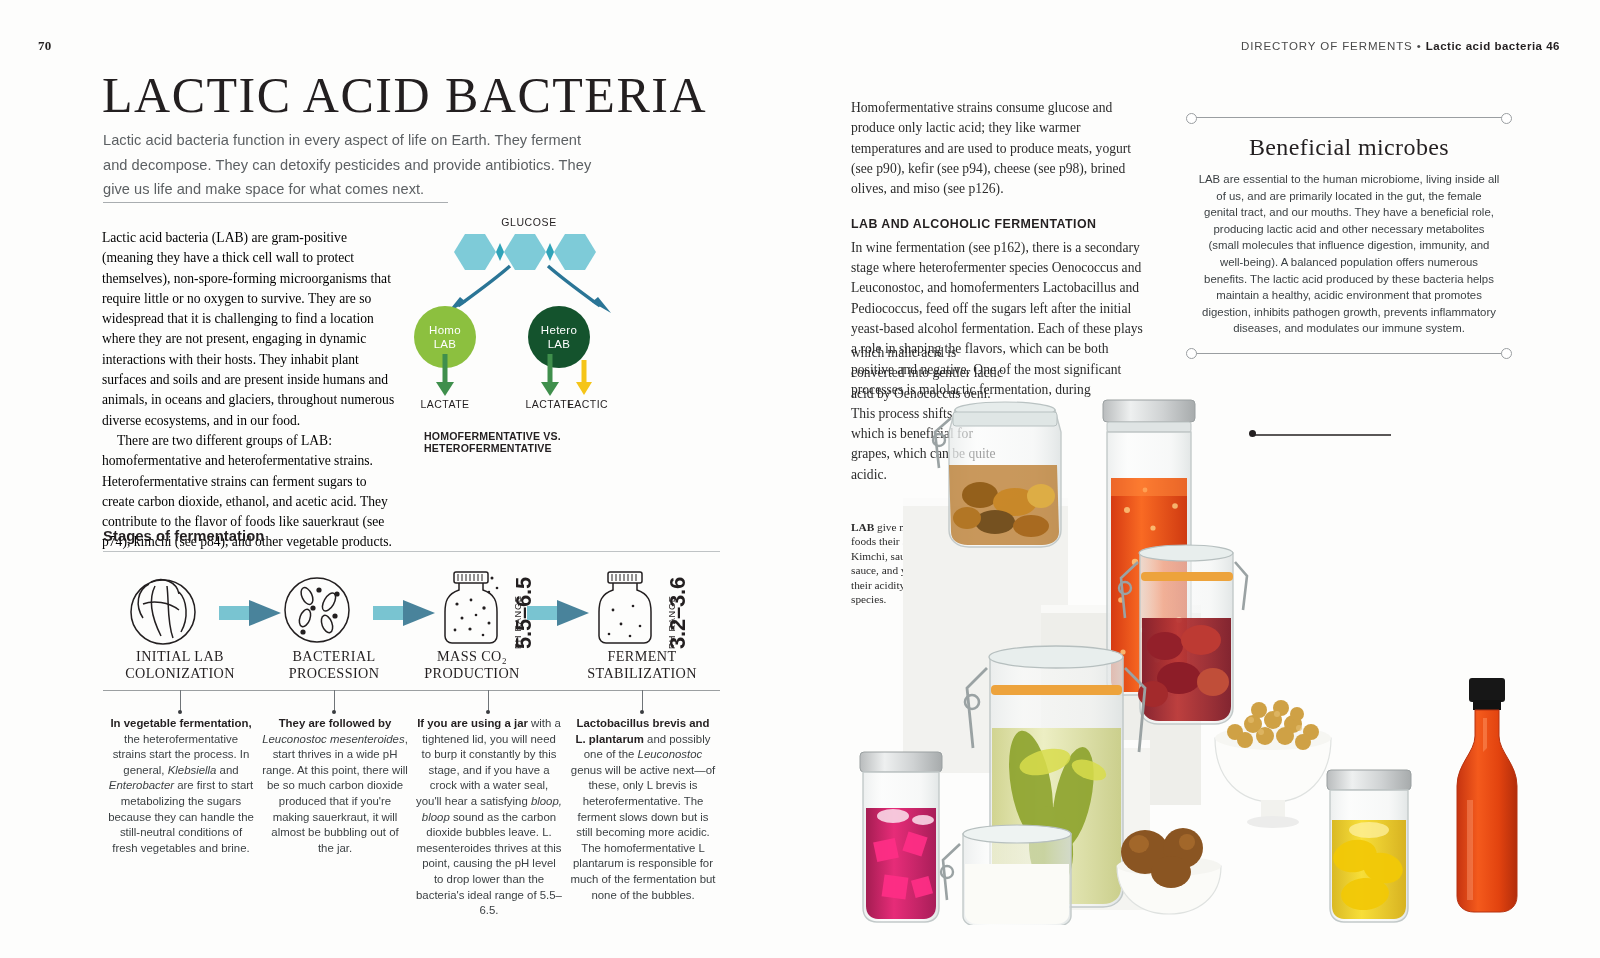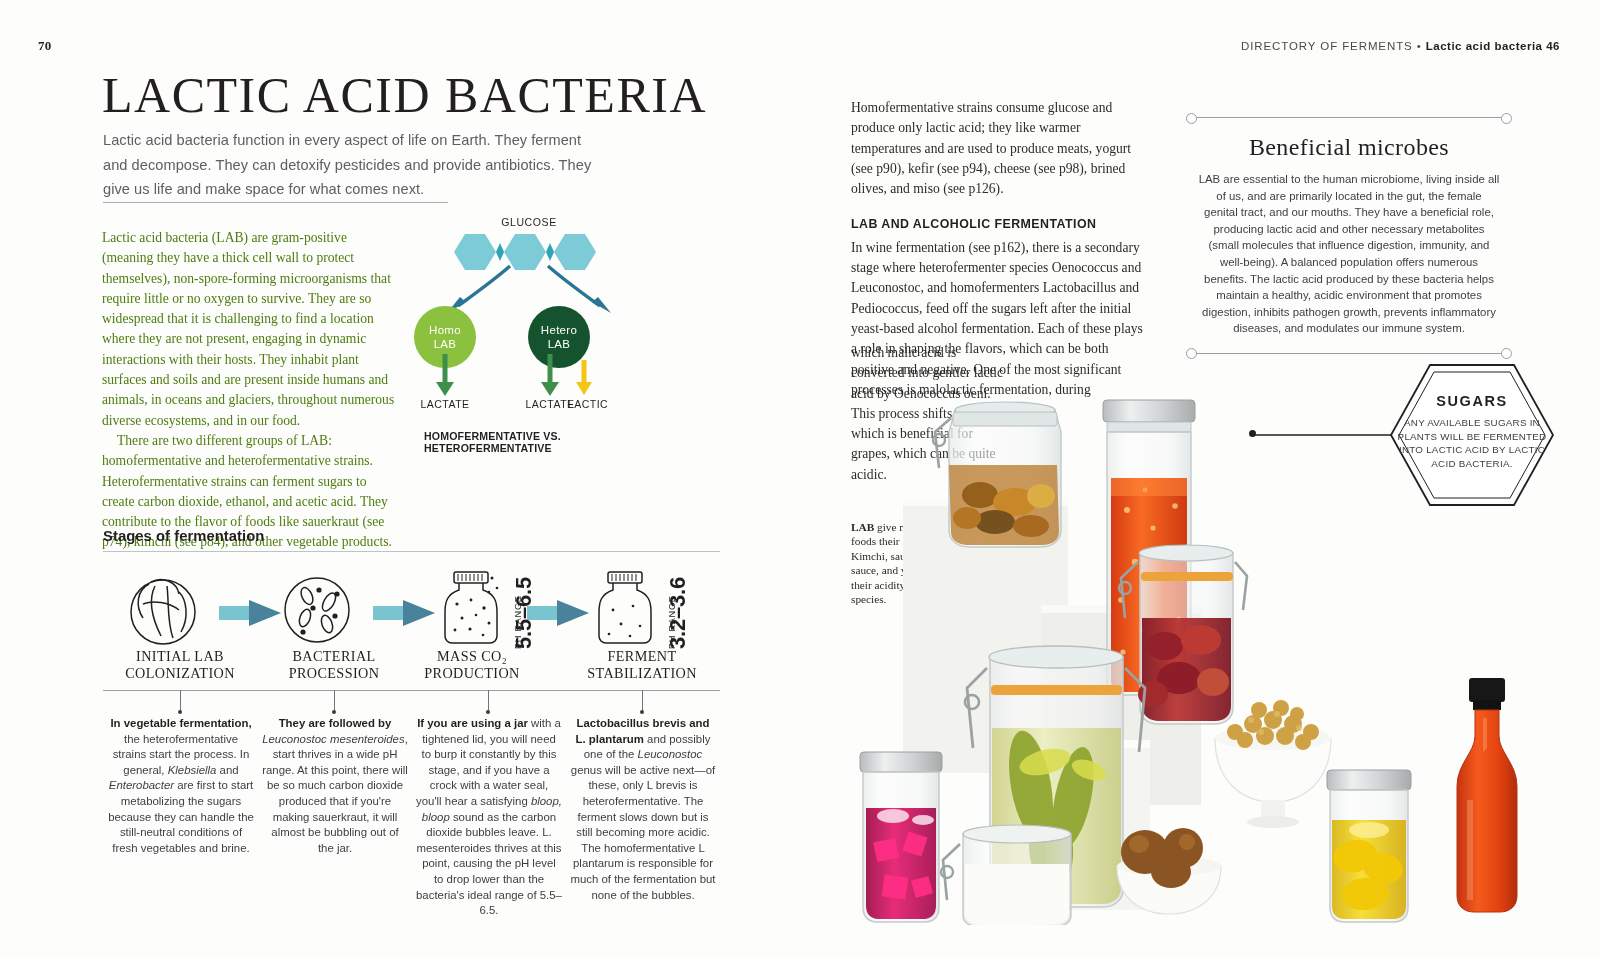--- a/index.html
+++ b/index.html
@@ -17,21 +17,21 @@
 
   
   .title{position:absolute;left:102px;top:70px;font-family:"Liberation Serif",serif;
          font-size:50px;line-height:1;letter-spacing:1.5px;color:#231f20;font-weight:400;}
   .standfirst{position:absolute;left:103px;top:128px;width:500px;font-size:14.6px;
               line-height:24.5px;color:#5c6063;letter-spacing:.05px;}
   .rule-under-standfirst{position:absolute;left:103px;top:202px;width:345px;height:1px;background:#a9adb0;}
 
   .col-left{position:absolute;left:102px;top:228px;width:298px;
             font-family:"Liberation Serif",serif;font-size:13.6px;line-height:20.3px;
-            color:#4d7c0f;text-align:left;}
+            color:#000000;text-align:left;}
   .col-left p{margin:0;}
   .col-left p.indent{text-indent:15px;}
 
   
   .diagram{position:absolute;left:398px;top:216px;width:262px;height:290px;}
   .dg-label{position:absolute;font-size:10.5px;letter-spacing:.6px;color:#231f20;
             text-align:center;font-weight:400;}
   .glucose-label{left:0;top:0;width:262px;}
   .hexrow{position:absolute;left:56px;top:16px;width:150px;height:40px;}
   .circ{position:absolute;border-radius:50%;display:flex;flex-direction:column;
@@ -565,24 +565,14 @@
     <div class="bm-rule">
       <span class="bm-dot" style="left:-4px"></span>
       <span class="bm-dot" style="right:-4px"></span>
     </div>
   </div>
 
   <svg class="leader" viewBox="0 0 138 2" preserveAspectRatio="none">
     <line x1="0" y1="1" x2="138" y2="1" stroke="#231f20" stroke-width="1.3"></line>
   </svg>
   <div class="leaderdot"></div>
-  <div class="hexcall">
-    <svg class="inner" viewBox="0 0 166 144">
-      <polygon points="41,2 125,2 164,72 125,142 41,142 2,72" fill="#ffffff" stroke="#231f20" stroke-width="1.8"></polygon>
-      <polygon points="45,9 121,9 156,72 121,135 45,135 10,72" fill="none" stroke="#231f20" stroke-width="1"></polygon>
-    </svg>
-    <div class="hex-text">
-      <div class="hex-title">SUGARS</div>
-      <div class="hex-body">ANY AVAILABLE SUGARS IN PLANTS WILL BE FERMENTED INTO LACTIC ACID BY LACTIC ACID BACTERIA.</div>
-    </div>
-  </div>
 
 </div>
 
 </body></html>

